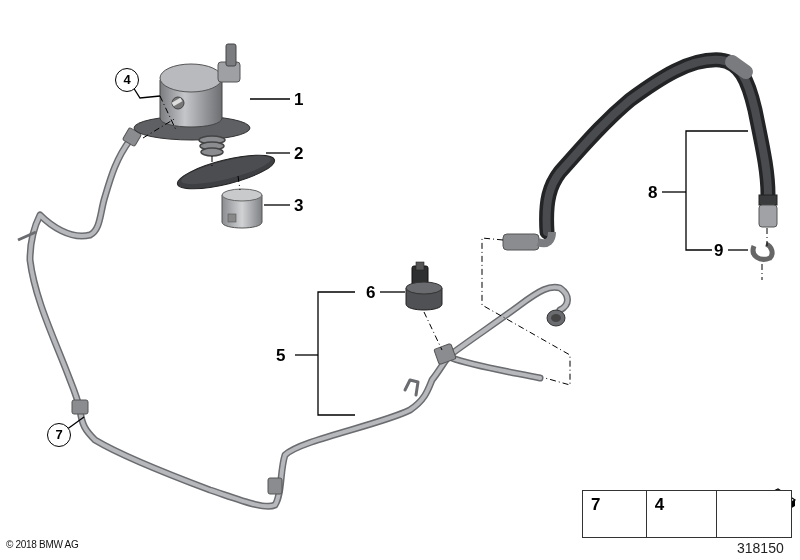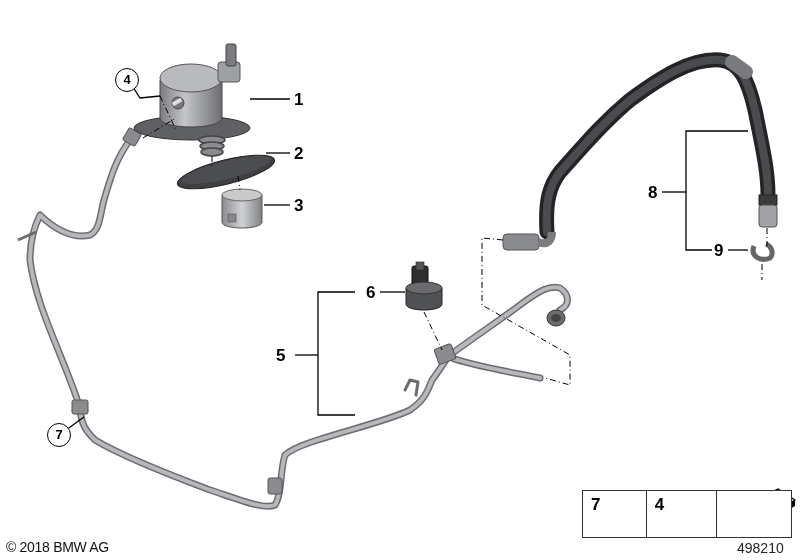--- a/index.html
+++ b/index.html
@@ -1,20 +1,20 @@
 <!DOCTYPE html>
 <html><head>
 <meta charset="utf-8">
 <style>
   html, body { margin:0; padding:0; background:#ffffff; }
   body { width:800px; height:560px; position:relative; overflow:hidden; font-family:"Liberation Sans", sans-serif; }
   #diagram { position:absolute; left:0; top:0; width:800px; height:560px; }
   .callout { position:absolute; font-family:"Liberation Sans", sans-serif; font-weight:bold; font-size:17px; color:#000; line-height:1; }
   .circle-callout { position:absolute; width:22px; height:22px; border:1.5px solid #000; border-radius:50%; background:#fff; font-family:"Liberation Sans", sans-serif; font-weight:bold; font-size:13px; text-align:center; line-height:22px; color:#000; }
-  .copyright { position:absolute; left:6px; top:539px; font-size:14px; color:#111; font-family:"Liberation Sans", sans-serif; letter-spacing:-0.3px; }
+  .copyright { position:absolute; left:6px; top:539px; font-size:10px; color:#111; font-family:"Liberation Sans", sans-serif; letter-spacing:-0.3px; }
   .diagram-id { position:absolute; left:737px; top:540px; font-size:14px; color:#222; font-family:"Liberation Sans", sans-serif; }
   .legend { position:absolute; left:582px; top:490px; width:208px; height:46px; border:1px solid #333; background:#fff; display:flex; }
   .legend-cell { position:relative; height:100%; border-right:1px solid #333; }
   .legend-cell:last-child { border-right:none; }
   .legend-num { position:absolute; left:8px; top:4px; font-weight:bold; font-size:17px; color:#000; }
 </style>
 </head>
 <body>
 
 <svg id="diagram" width="800" height="560" viewBox="0 0 800 560" xmlns="http://www.w3.org/2000/svg">
@@ -172,13 +172,13 @@
   <div class="legend-cell" style="width:63px;">
     <span class="legend-num">7</span>
   </div>
   <div class="legend-cell" style="width:70px;">
     <span class="legend-num">4</span>
   </div>
   <div class="legend-cell" style="width:74px;"></div>
 </div>
 
 <div class="copyright">© 2018 BMW AG</div>
-<div class="diagram-id">498210</div>
+<div class="diagram-id">318150</div>
 
 </body></html>

